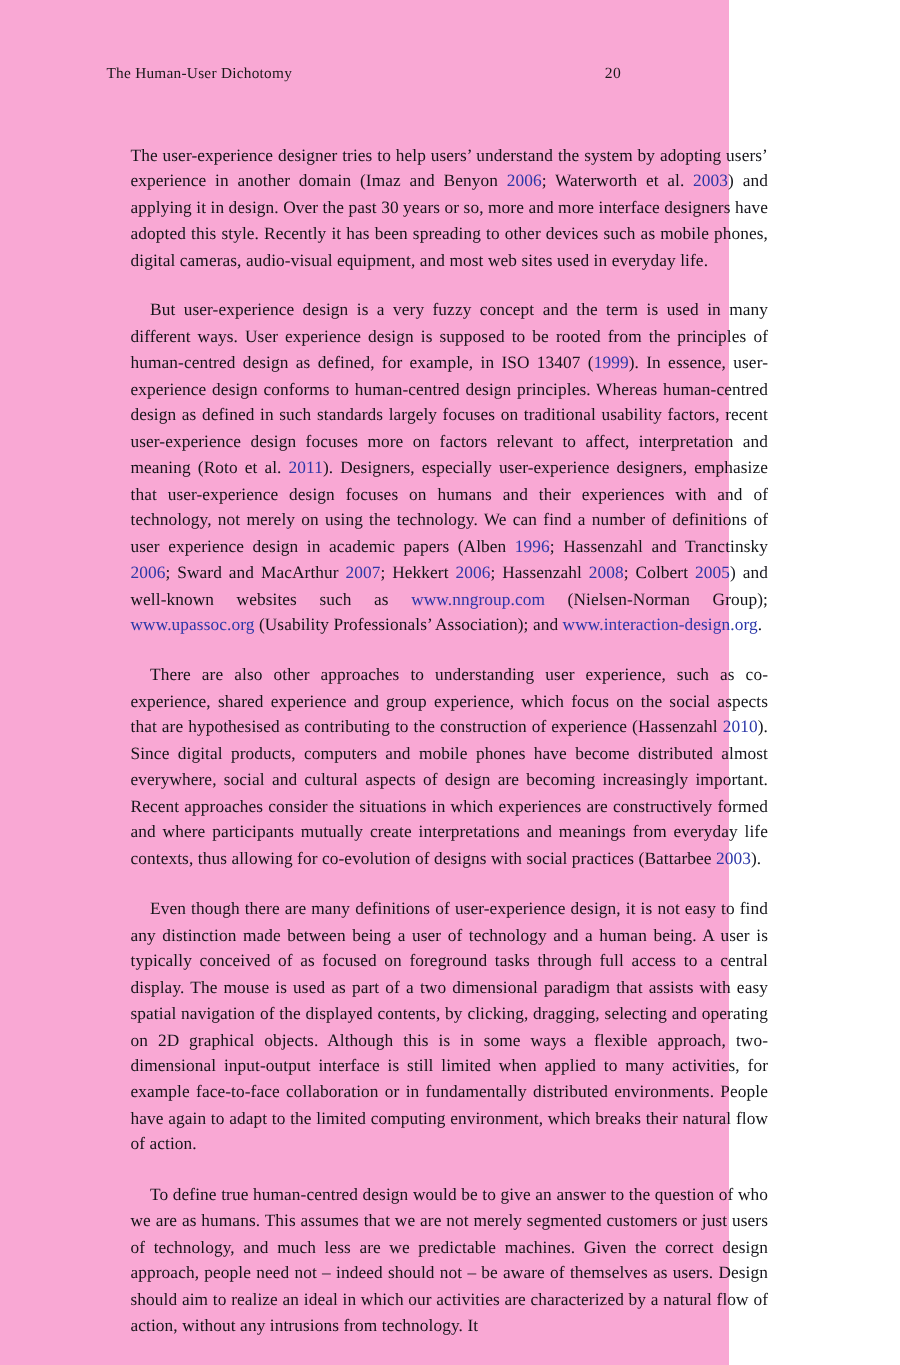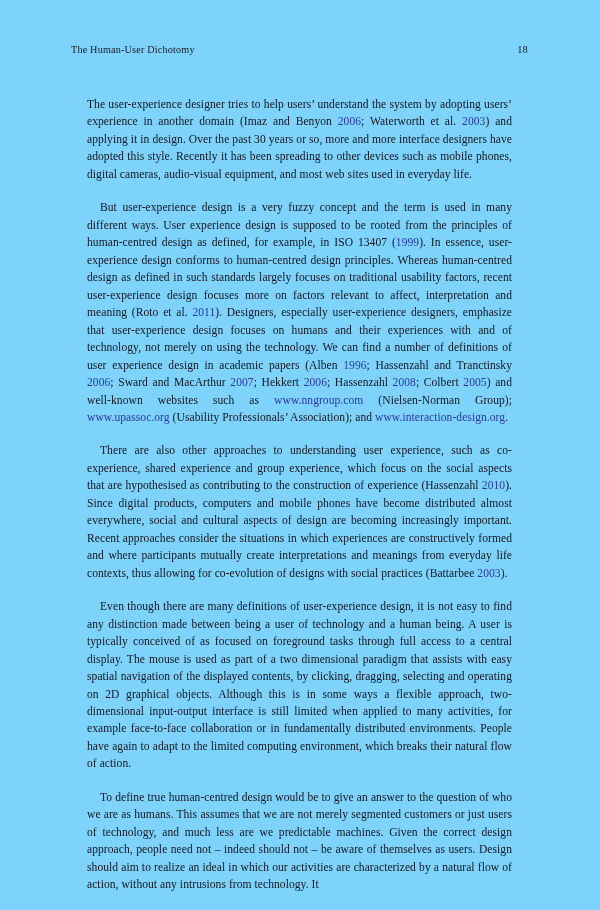--- a/index.html
+++ b/index.html
@@ -9,23 +9,23 @@
   }
   body {
     width: 600px;
     height: 910px;
     font-family: "Liberation Serif", "DejaVu Serif", serif;
     color: #1a1a1a;
     -webkit-font-smoothing: antialiased;
   }
   .page {
     position: relative;
-    width: 600px;
+    width: 486px;
     height: 910px;
-    background: #7dd3fc;
+    background: #f9a8d4;
     box-sizing: border-box;
   }
   
   .running-head {
     position: absolute;
     left: 71px;
     right: 72px;
     top: 44px;
     height: 16px;
     display: flex;
@@ -72,21 +72,21 @@
     text-align: justify;
   }
 </style>
 </head>
 <body>
 
 <div class="page">
 
   <div class="running-head">
     <span class="head-title">The Human-User Dichotomy</span>
-    <span class="folio">18</span>
+    <span class="folio">20</span>
   </div>
 
   <div class="text-column">
     <p class="body-par">The user-experience designer tries to help users’ understand the system by adopting users’ experience in another domain (Imaz and Benyon <span class="cite">2006</span>; Waterworth et al. <span class="cite">2003</span>) and applying it in design. Over the past 30 years or so, more and more interface designers have adopted this style. Recently it has been spreading to other devices such as mobile phones, digital cameras, audio-visual equipment, and most web sites used in everyday life.</p>
     <p class="body-par">But user-experience design is a very fuzzy concept and the term is used in many different ways. User experience design is supposed to be rooted from the principles of human-centred design as defined, for example, in ISO 13407 (<span class="cite">1999</span>). In essence, user-experience design conforms to human-centred design principles. Whereas human-centred design as defined in such standards largely focuses on traditional usability factors, recent user-experience design focuses more on factors relevant to affect, interpretation and meaning (Roto et al. <span class="cite">2011</span>). Designers, especially user-experience designers, emphasize that user-experience design focuses on humans and their experiences with and of technology, not merely on using the technology. We can find a number of definitions of user experience design in academic papers (Alben <span class="cite">1996</span>; Hassenzahl and Tranctinsky <span class="cite">2006</span>; Sward and MacArthur <span class="cite">2007</span>; Hekkert <span class="cite">2006</span>; Hassenzahl <span class="cite">2008</span>; Colbert <span class="cite">2005</span>) and well-known websites such as <span class="url">www.nngroup.com</span> (Nielsen-Norman Group); <span class="url">www.upassoc.org</span> (Usability Professionals’ Association); and <span class="url">www.interaction-design.org</span>.</p>
     <p class="body-par">There are also other approaches to understanding user experience, such as co-experience, shared experience and group experience, which focus on the social aspects that are hypothesised as contributing to the construction of experience (Hassenzahl <span class="cite">2010</span>). Since digital products, computers and mobile phones have become distributed almost everywhere, social and cultural aspects of design are becoming increasingly important. Recent approaches consider the situations in which experiences are constructively formed and where participants mutually create interpretations and meanings from everyday life contexts, thus allowing for co-evolution of designs with social practices (Battarbee <span class="cite">2003</span>).</p>
     <p class="body-par">Even though there are many definitions of user-experience design, it is not easy to find any distinction made between being a user of technology and a human being. A user is typically conceived of as focused on foreground tasks through full access to a central display. The mouse is used as part of a two dimensional paradigm that assists with easy spatial navigation of the displayed contents, by clicking, dragging, selecting and operating on 2D graphical objects. Although this is in some ways a flexible approach, two-dimensional input-output interface is still limited when applied to many activities, for example face-to-face collaboration or in fundamentally distributed environments. People have again to adapt to the limited computing environment, which breaks their natural flow of action.</p>
     <p class="body-par">To define true human-centred design would be to give an answer to the question of who we are as humans. This assumes that we are not merely segmented customers or just users of technology, and much less are we predictable machines. Given the correct design approach, people need not – indeed should not – be aware of themselves as users. Design should aim to realize an ideal in which our activities are characterized by a natural flow of action, without any intrusions from technology. It</p>
   </div>
 

